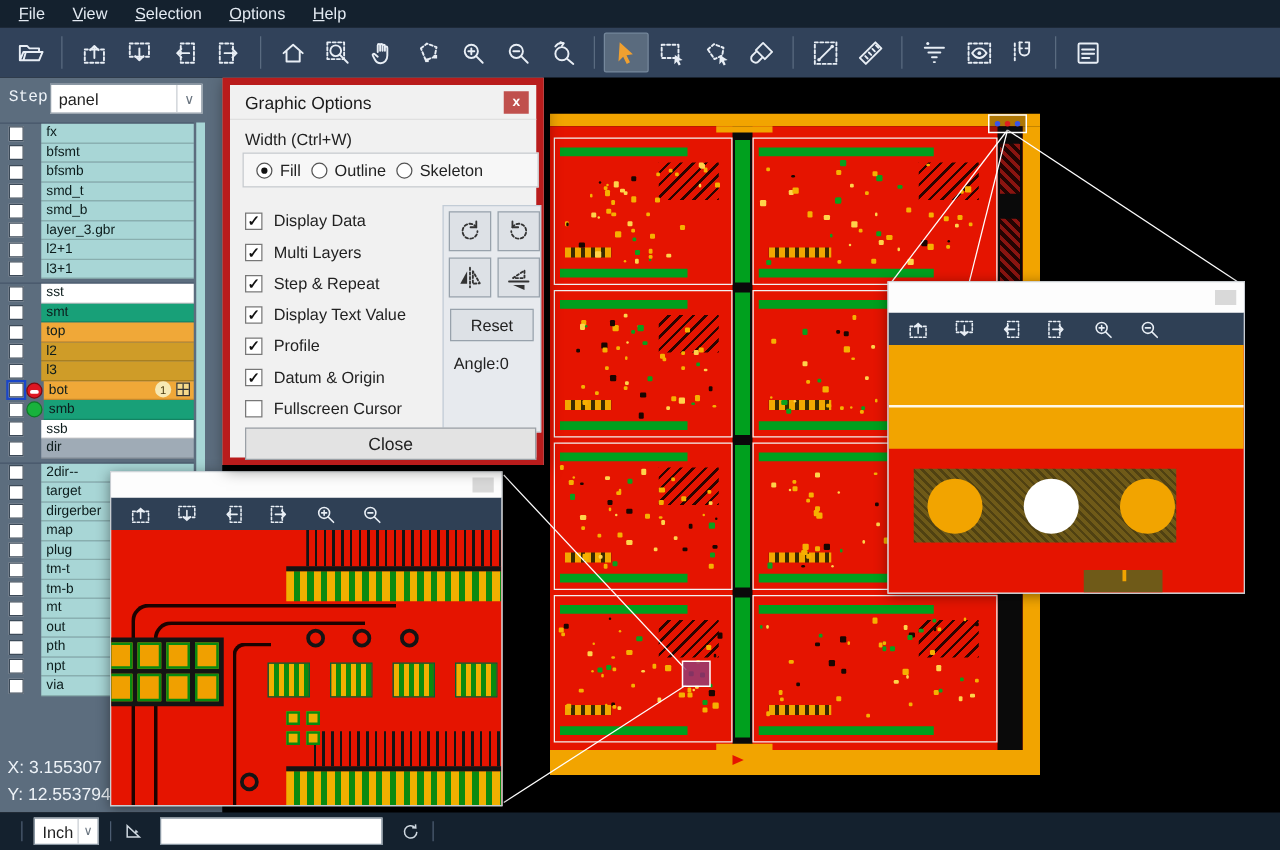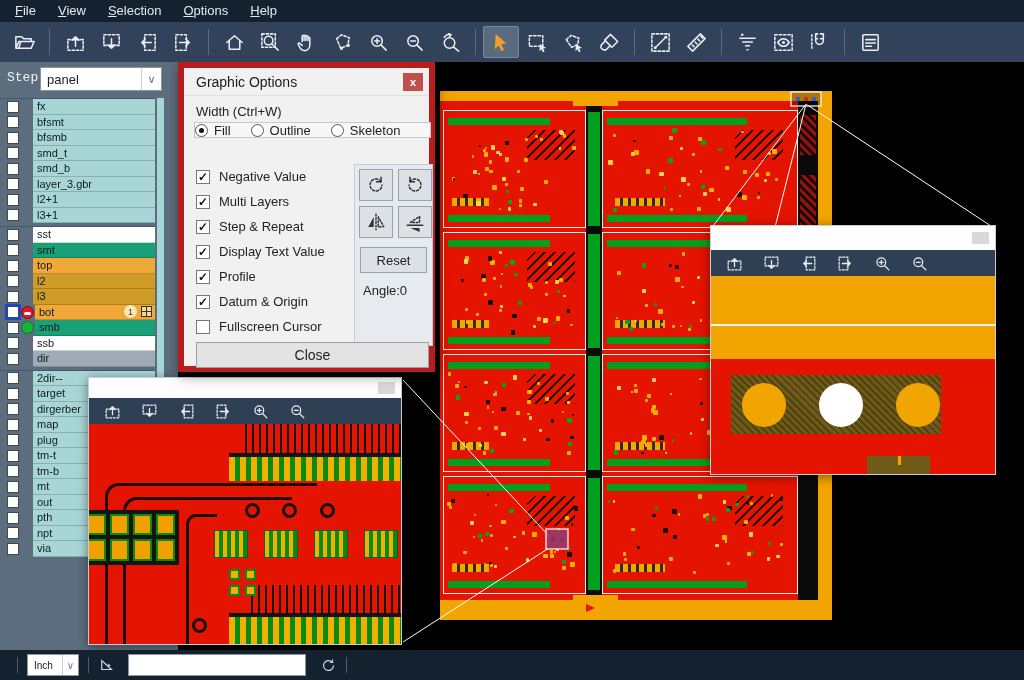--- a/index.html
+++ b/index.html
@@ -112,22 +112,22 @@
   .rp-tick { position:absolute; left:50%; top:0; width:3px; height:9px; background:#f2a400; }
 
   
   #dialog { position:absolute; left:178px; top:62px; width:257px; height:310px;
     background:#f1f1f1; border:6px solid #b91c1c; box-shadow:2px 3px 12px rgba(0,0,0,.5); z-index:20; }
   #dlg-title { position:relative; height:28px; border-bottom:1px solid #e0e0e0; }
   #dlg-title .t { position:absolute; left:12px; top:6px; font-size:14px; color:#1a1a1a; }
   #dlg-close { position:absolute; right:6px; top:5px; width:20px; height:18px; background:#c0504d;
     color:#fff; font-size:11px; font-weight:bold; display:flex; align-items:center; justify-content:center; }
   #dlg-width { position:absolute; left:12px; top:36px; font-size:13px; color:#222; }
-  #dlg-radiobox { position:absolute; left:10px; top:54px; width:237px; height:16px;
-    background:#f7f7f7; border:1px solid #c5c9cd; display:flex; align-items:center; gap:20px; }
+  #dlg-radiobox { position:absolute; left:10px; top:54px; width:237px; height:28px;
+    background:#f7f7f7; border:1px solid #c5c9cd; display:flex; align-items:center; padding-left:10px; gap:8px; }
   .radio { display:flex; align-items:center; gap:6px; font-size:13px; color:#222; }
   .rdot { width:13px; height:13px; border-radius:50%; border:1px solid #555; background:#fff; position:relative; flex:none; }
   .rdot.sel::after { content:""; position:absolute; left:3px; top:3px; width:5px; height:5px; border-radius:50%; background:#111; }
   #dlg-checks { position:absolute; left:12px; top:96px; }
   .chk { display:flex; align-items:center; gap:9px; height:25px; font-size:13px; color:#222; }
   .cbox { width:14px; height:14px; background:#fff; border:1px solid #777; flex:none;
     display:flex; align-items:center; justify-content:center; font-size:12px; color:#111; font-weight:bold; }
   #dlg-sub { position:absolute; left:170px; top:96px; width:79px; height:182px;
     background:#e7eaee; border:1px solid #c2ccd6; }
   #dlg-tgrid { display:grid; grid-template-columns:34px 34px; gap:5px; padding:4px; }
@@ -140,21 +140,21 @@
   #dlg-mirror { position:absolute; left:8px; top:140px; font-size:15px; color:#222;margin-top:40px; }
   #dlg-closebtn { position:absolute; left:12px; top:274px; width:233px; height:26px;
     background:#e3e3e3; border:1px solid #9aa0a6; font-size:14px; color:#222; font-family:inherit; }
 
   
   #statusbar { position:absolute; left:0; top:650px; width:1024px; height:30px;
     background:#14212e; display:flex; align-items:center; color:#cfd8e0; z-index:30; padding-left:8px; }
   .sb-sep { width:1px; height:16px; background:#4c5d72; margin:0 9px; flex:none; }
   #unitbox { width:52px; height:22px; background:#fff; border:1px solid #8a97a3;
     display:flex; align-items:center; flex:none; }
-  #unitbox .val { flex:1; font-size:10px; color:#222; padding-left:6px; }
+  #unitbox .val { flex:1; font-size:13px; color:#222; padding-left:6px; }
   #unitbox .chev { width:16px; height:100%; border-left:1px solid #c9ced3;
     display:flex; align-items:center; justify-content:center; color:#6a7580; font-size:10px; }
   #cornerico { color:#cfd8e0; flex:none; display:flex; }
   #cmdinput { width:178px; height:22px; background:#fff; border:1px solid #8a97a3; flex:none;
     font-size:13px; padding:0 5px; font-family:inherit; }
   #refreshico { margin-left:14px; flex:none; display:flex; color:#cfd8e0; }
   #sb-msg { font-size:14px; font-weight:bold; color:#f0a030; white-space:nowrap; }
 </style>
 </head>
 <body>
@@ -987,20 +987,24 @@
             <div class="cbcell">
               <div class="cb"></div>
             </div>
             <div class="rowbar" style="background: rgb(168, 214, 214);">
               <span class="lbl">via</span>
             </div>
           </div>
         </div>
       </div>
     <div id="scrollstrip"></div>
+    <div id="coords">
+      <div>X: 3.155307</div>
+      <div>Y: 12.553794</div>
+    </div>
   </div>
 
   <div class="popup" style="left:88px;top:377px;width:314px;height:268px">
     <div class="pu-title">
       <div class="pu-btn"></div>
     </div>
     <div class="pu-toolbar">
         <div class="tb-btn">
           <svg viewBox="0 0 24 24" fill="none" stroke="currentColor" stroke-width="1.6" stroke-linecap="round" stroke-linejoin="round">
             <rect x="4" y="9" width="16" height="11" stroke-dasharray="2.5 2"></rect>
@@ -1142,21 +1146,21 @@
           <span>Outline</span>
         </div>
         <div class="radio">
           <div class="rdot"></div>
           <span>Skeleton</span>
         </div>
       </div>
     <div id="dlg-checks">
         <div class="chk">
           <div class="cbox">✓</div>
-          <span>Negative Value</span>
+          <span>Display Data</span>
         </div>
         <div class="chk">
           <div class="cbox">✓</div>
           <span>Multi Layers</span>
         </div>
         <div class="chk">
           <div class="cbox">✓</div>
           <span>Step &amp; Repeat</span>
         </div>
         <div class="chk">

